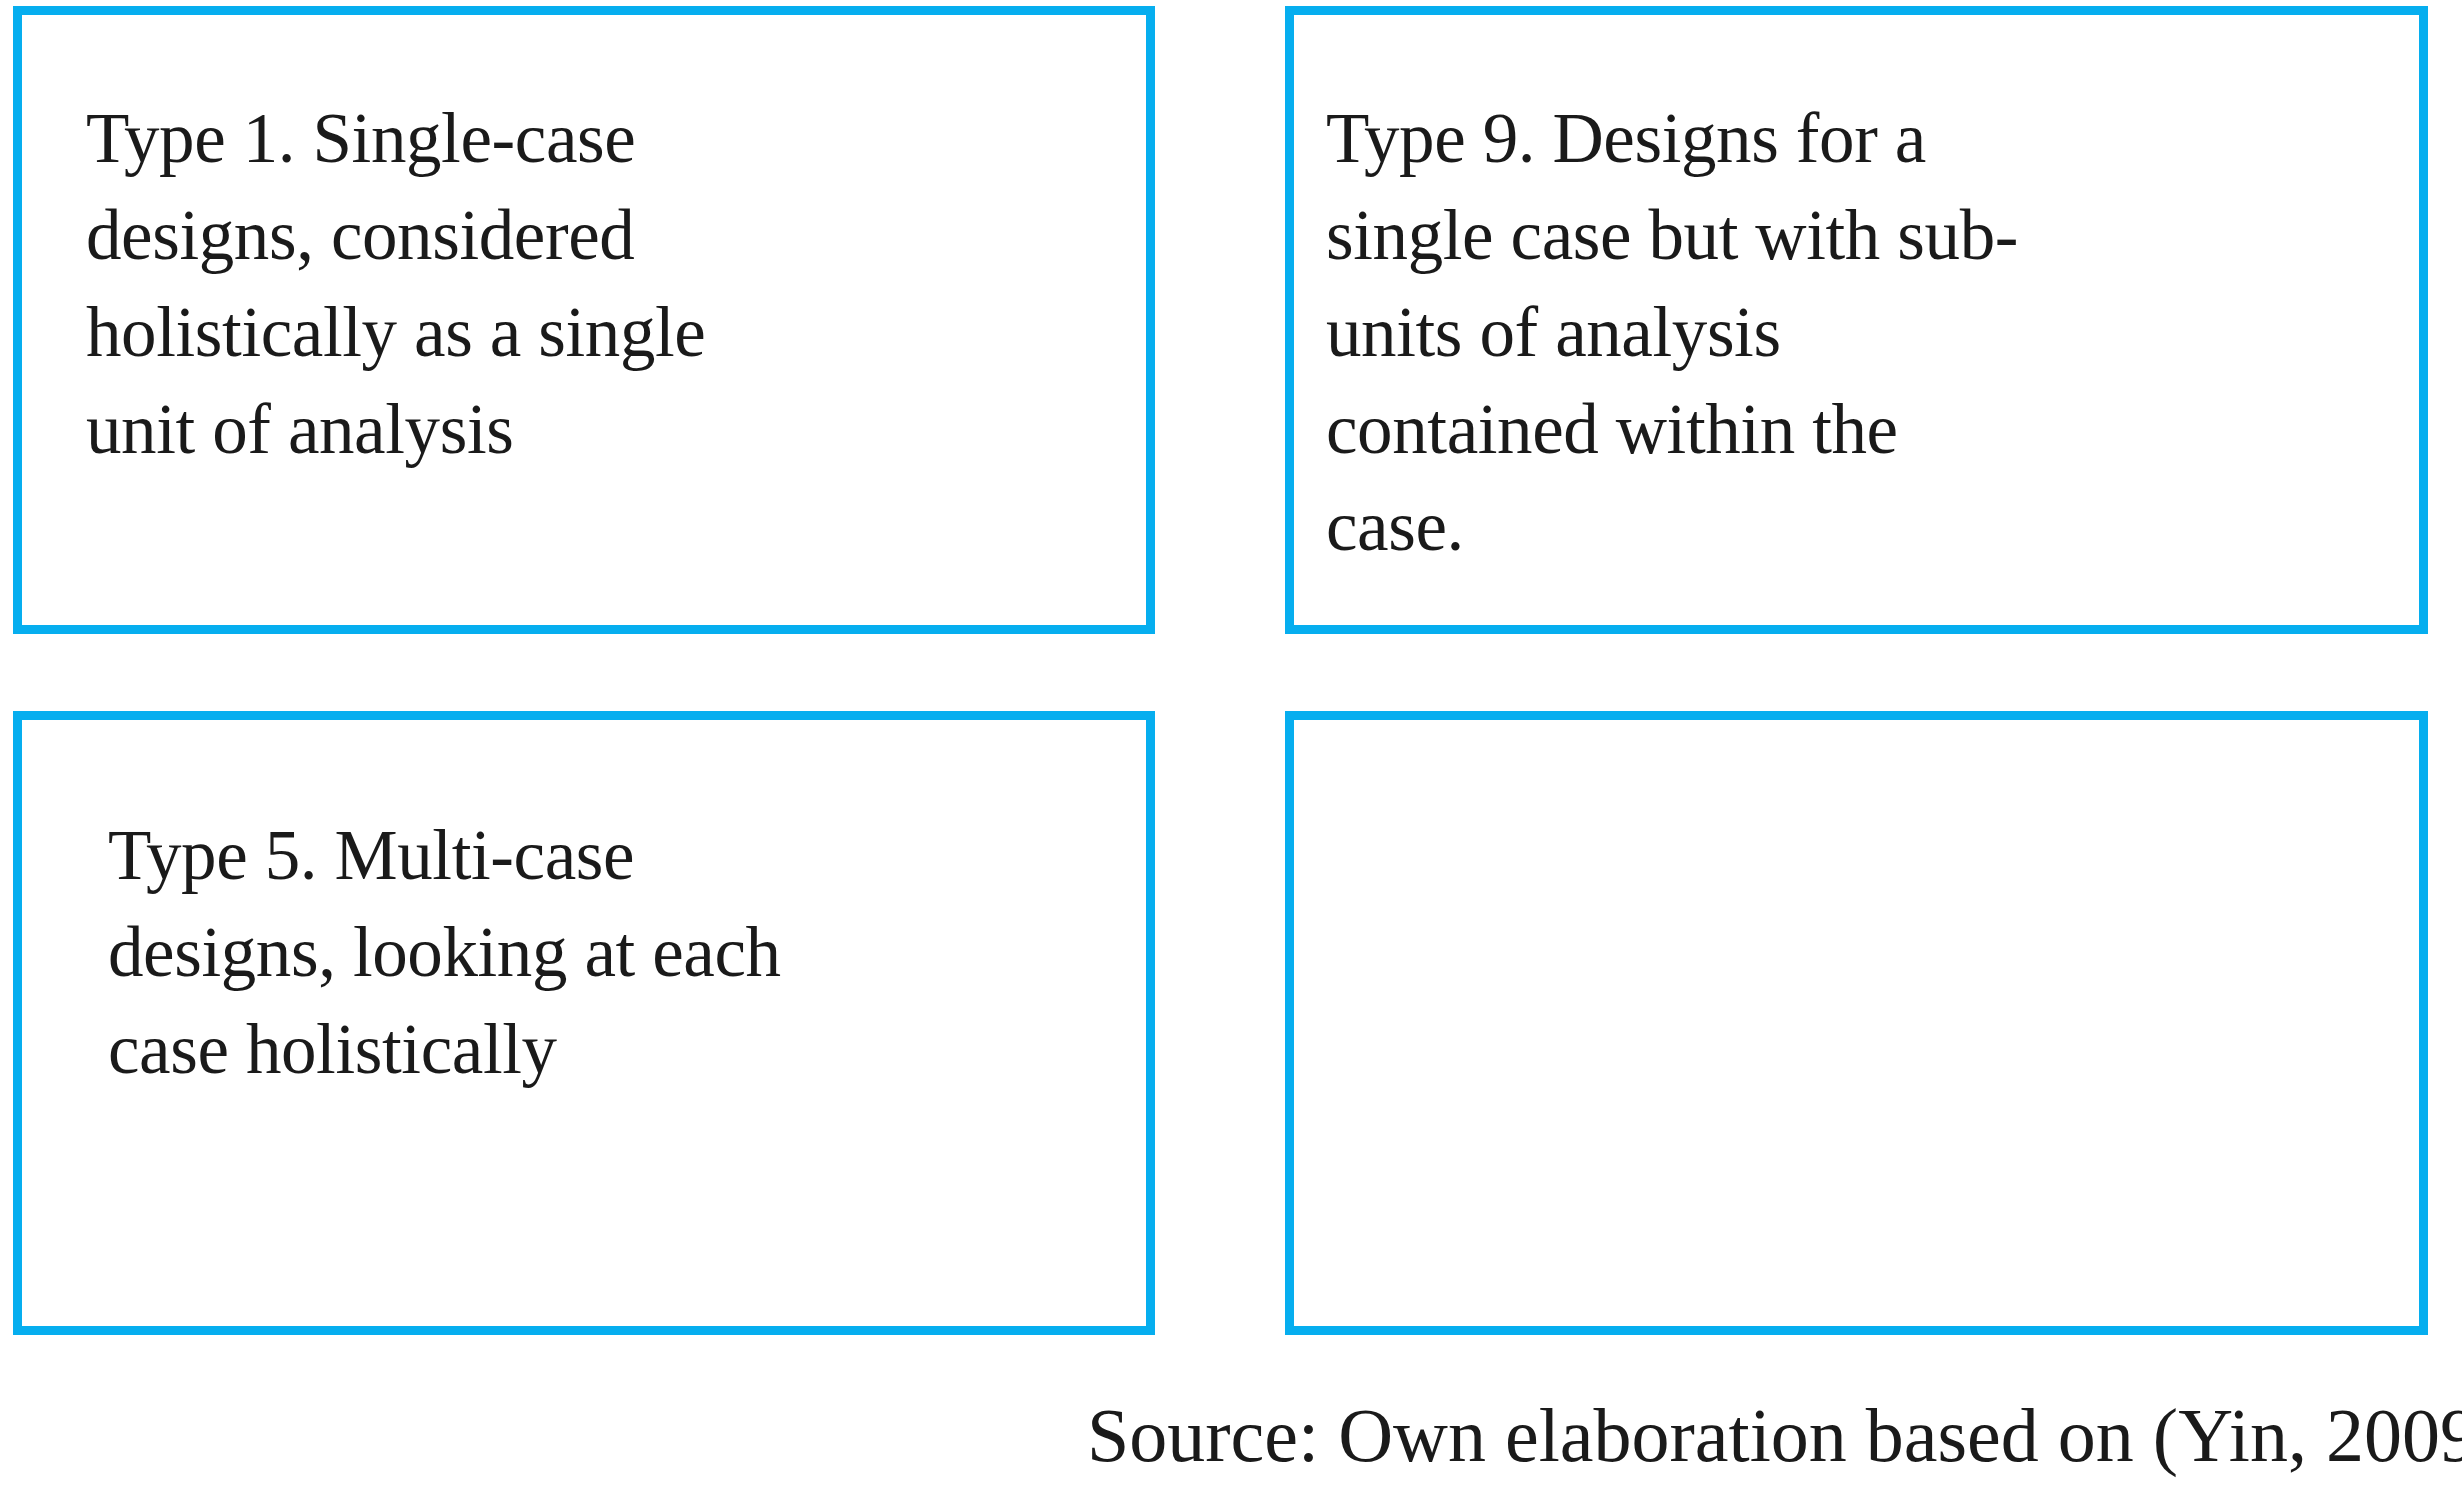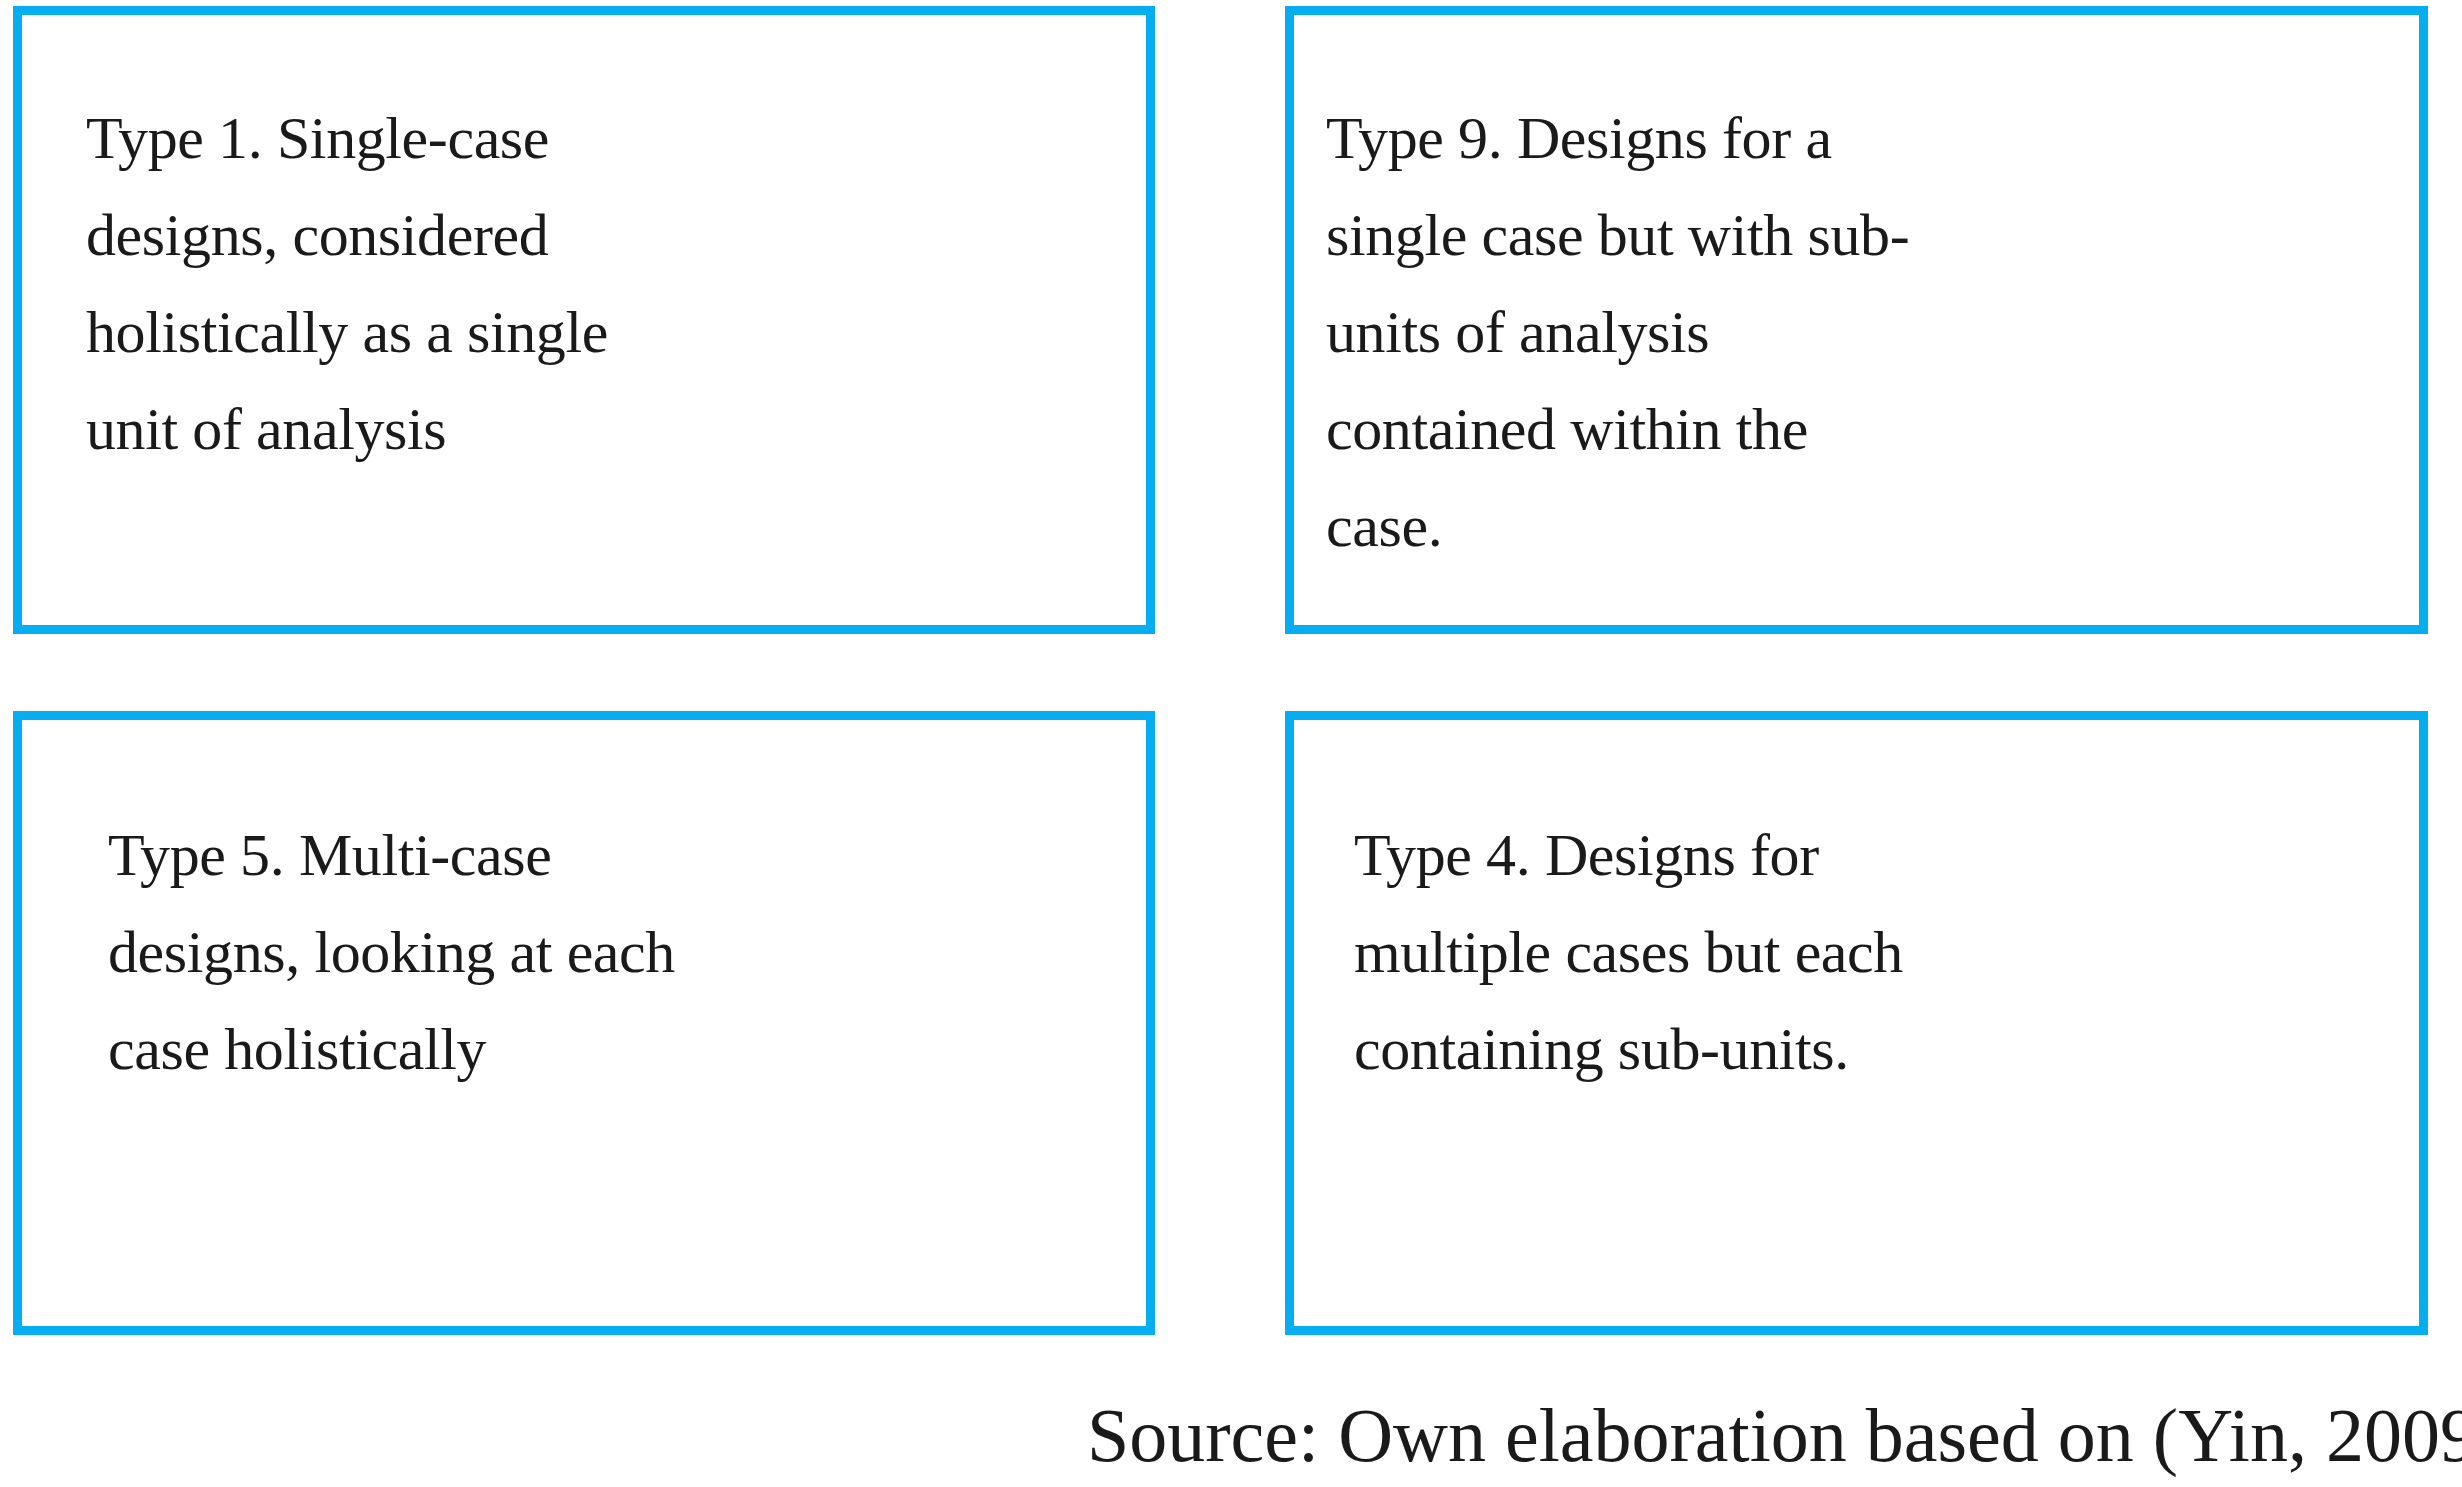--- a/index.html
+++ b/index.html
@@ -19,21 +19,21 @@
     position: absolute;
     box-sizing: border-box;
     background: #ffffff;
     border-style: solid;
     border-width: 9px;
   }
   .box-text {
     position: absolute;
     color: #1a1a1a;
     font-family: "Liberation Serif", "DejaVu Serif", serif;
-    font-size: 60px;
+    font-size: 71px;
     line-height: 97px;
     white-space: pre-line;
     letter-spacing: -0.4px;
   }
   
   #box-1      { left: 12.7px;   top: 6px;    width: 1142px; height: 628px; }
   #box-1-text { left: 86px;  top: 90px;  width: 1046px; }
   
   #box-2      { left: 1285px; top: 6px;    width: 1143px; height: 628px; }
   #box-2-text { left: 1326px; top: 90px;  width: 1098px; }
@@ -73,20 +73,17 @@
 units of analysis
 contained within the
 case.</div>
 
   <div class="box" id="box-3" style="border-color:#06AEEF;"></div>
   <div class="box-text" id="box-3-text">Type 5. Multi-case
 designs, looking at each
 case holistically</div>
 
   <div class="box" id="box-4" style="border-color:#06AEEF;"></div>
-  <div class="box-text" id="box-4-text">Type 4. Designs for
-multiple cases but each
-containing sub-units.</div>
 
   <div id="source-caption">Source: Own elaboration based on (Yin, 2009)</div>
 
 </div>
 
 
 </body></html>

